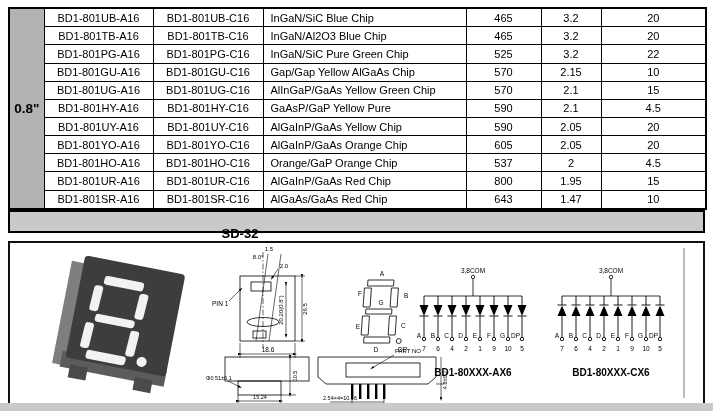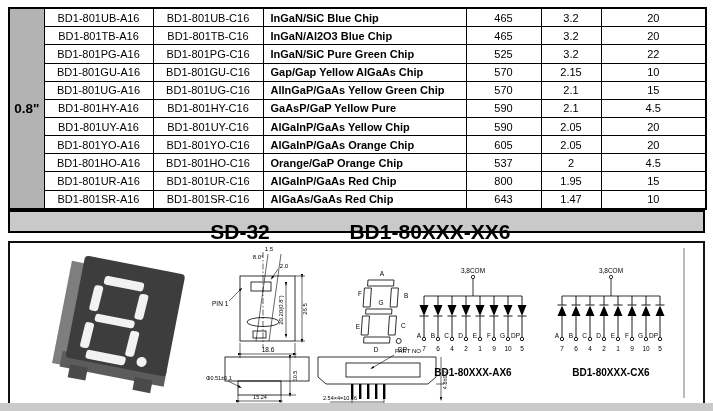--- a/index.html
+++ b/index.html
@@ -2,25 +2,25 @@
 <html><head>
 <meta charset="utf-8">
 <style>
   html,body{margin:0;padding:0;background:#fff;}
   .page{position:relative;width:713px;height:411px;background:#fff;overflow:hidden;
         font-family:"Liberation Sans",sans-serif;color:#000;}
   table.spec{position:absolute;left:8px;top:7px;width:697px;height:203px;
              border-collapse:collapse;table-layout:fixed;border:2px solid #000;}
   table.spec td{border:1px solid #000;font-size:11px;text-align:center;padding:0;
                 white-space:nowrap;overflow:hidden;}
-  table.spec td.chip-cell{text-align:left;padding-left:7px;font-weight:bold;}
+  table.spec td.chip-cell{text-align:left;padding-left:7px;}
   table.spec td.size-cell{background:#b3b3b3;font-weight:bold;font-size:13.5px;}
   .band{position:absolute;left:8px;top:210px;width:697px;height:23px;background:#c9c9c9;
         border:2px solid #000;box-sizing:border-box;}
-  .band span{position:absolute;top:8px;font-weight:bold;font-size:21px;}
+  .band span{position:absolute;top:14px;font-weight:bold;font-size:13px;}
   .band .pkg{left:160px;width:140px;text-align:center;}
   .band .mdl{left:310px;width:220px;text-align:center;}
   .draw-area{position:absolute;left:8px;top:233px;width:693px;height:160px;
              border:2px solid #111;background:#fff;margin-top:8px;}
   .bottom-strip{position:absolute;left:0;top:403px;width:713px;height:8px;background:#cacaca;}
   svg text{font-family:"Liberation Sans",sans-serif;fill:#000;}
   .t55{font-size:5.5px;} .t6{font-size:6px;} .t65{font-size:6.5px;}
   .cap{font-size:10px;font-weight:bold;}
   .thin{stroke:#000;stroke-width:0.8;fill:none;}
   .dim{stroke:#000;stroke-width:0.6;fill:none;}
@@ -140,21 +140,20 @@
         <col style="width:203px">
         <col style="width:75px">
         <col style="width:60px">
         <col style="width:105px">
       </colgroup>
 
   </table>
 
   <div class="band">
     <span class="pkg">SD-32</span>
-    <span class="mdl">BD1-80XXX-XX6</span>
   </div>
 
   <div class="draw-area">
     <svg width="693" height="160" viewBox="10 235 693 160">
       <defs>
         <marker id="ah" markerWidth="7" markerHeight="7" refX="3.5" refY="2" orient="auto">
           <path d="M0,0 L7,2 L0,4 z" fill="#000"></path>
         </marker>
         <g id="dn" stroke="#000" stroke-width="0.9">
           <line x1="0" y1="288" x2="0" y2="297"></line>

